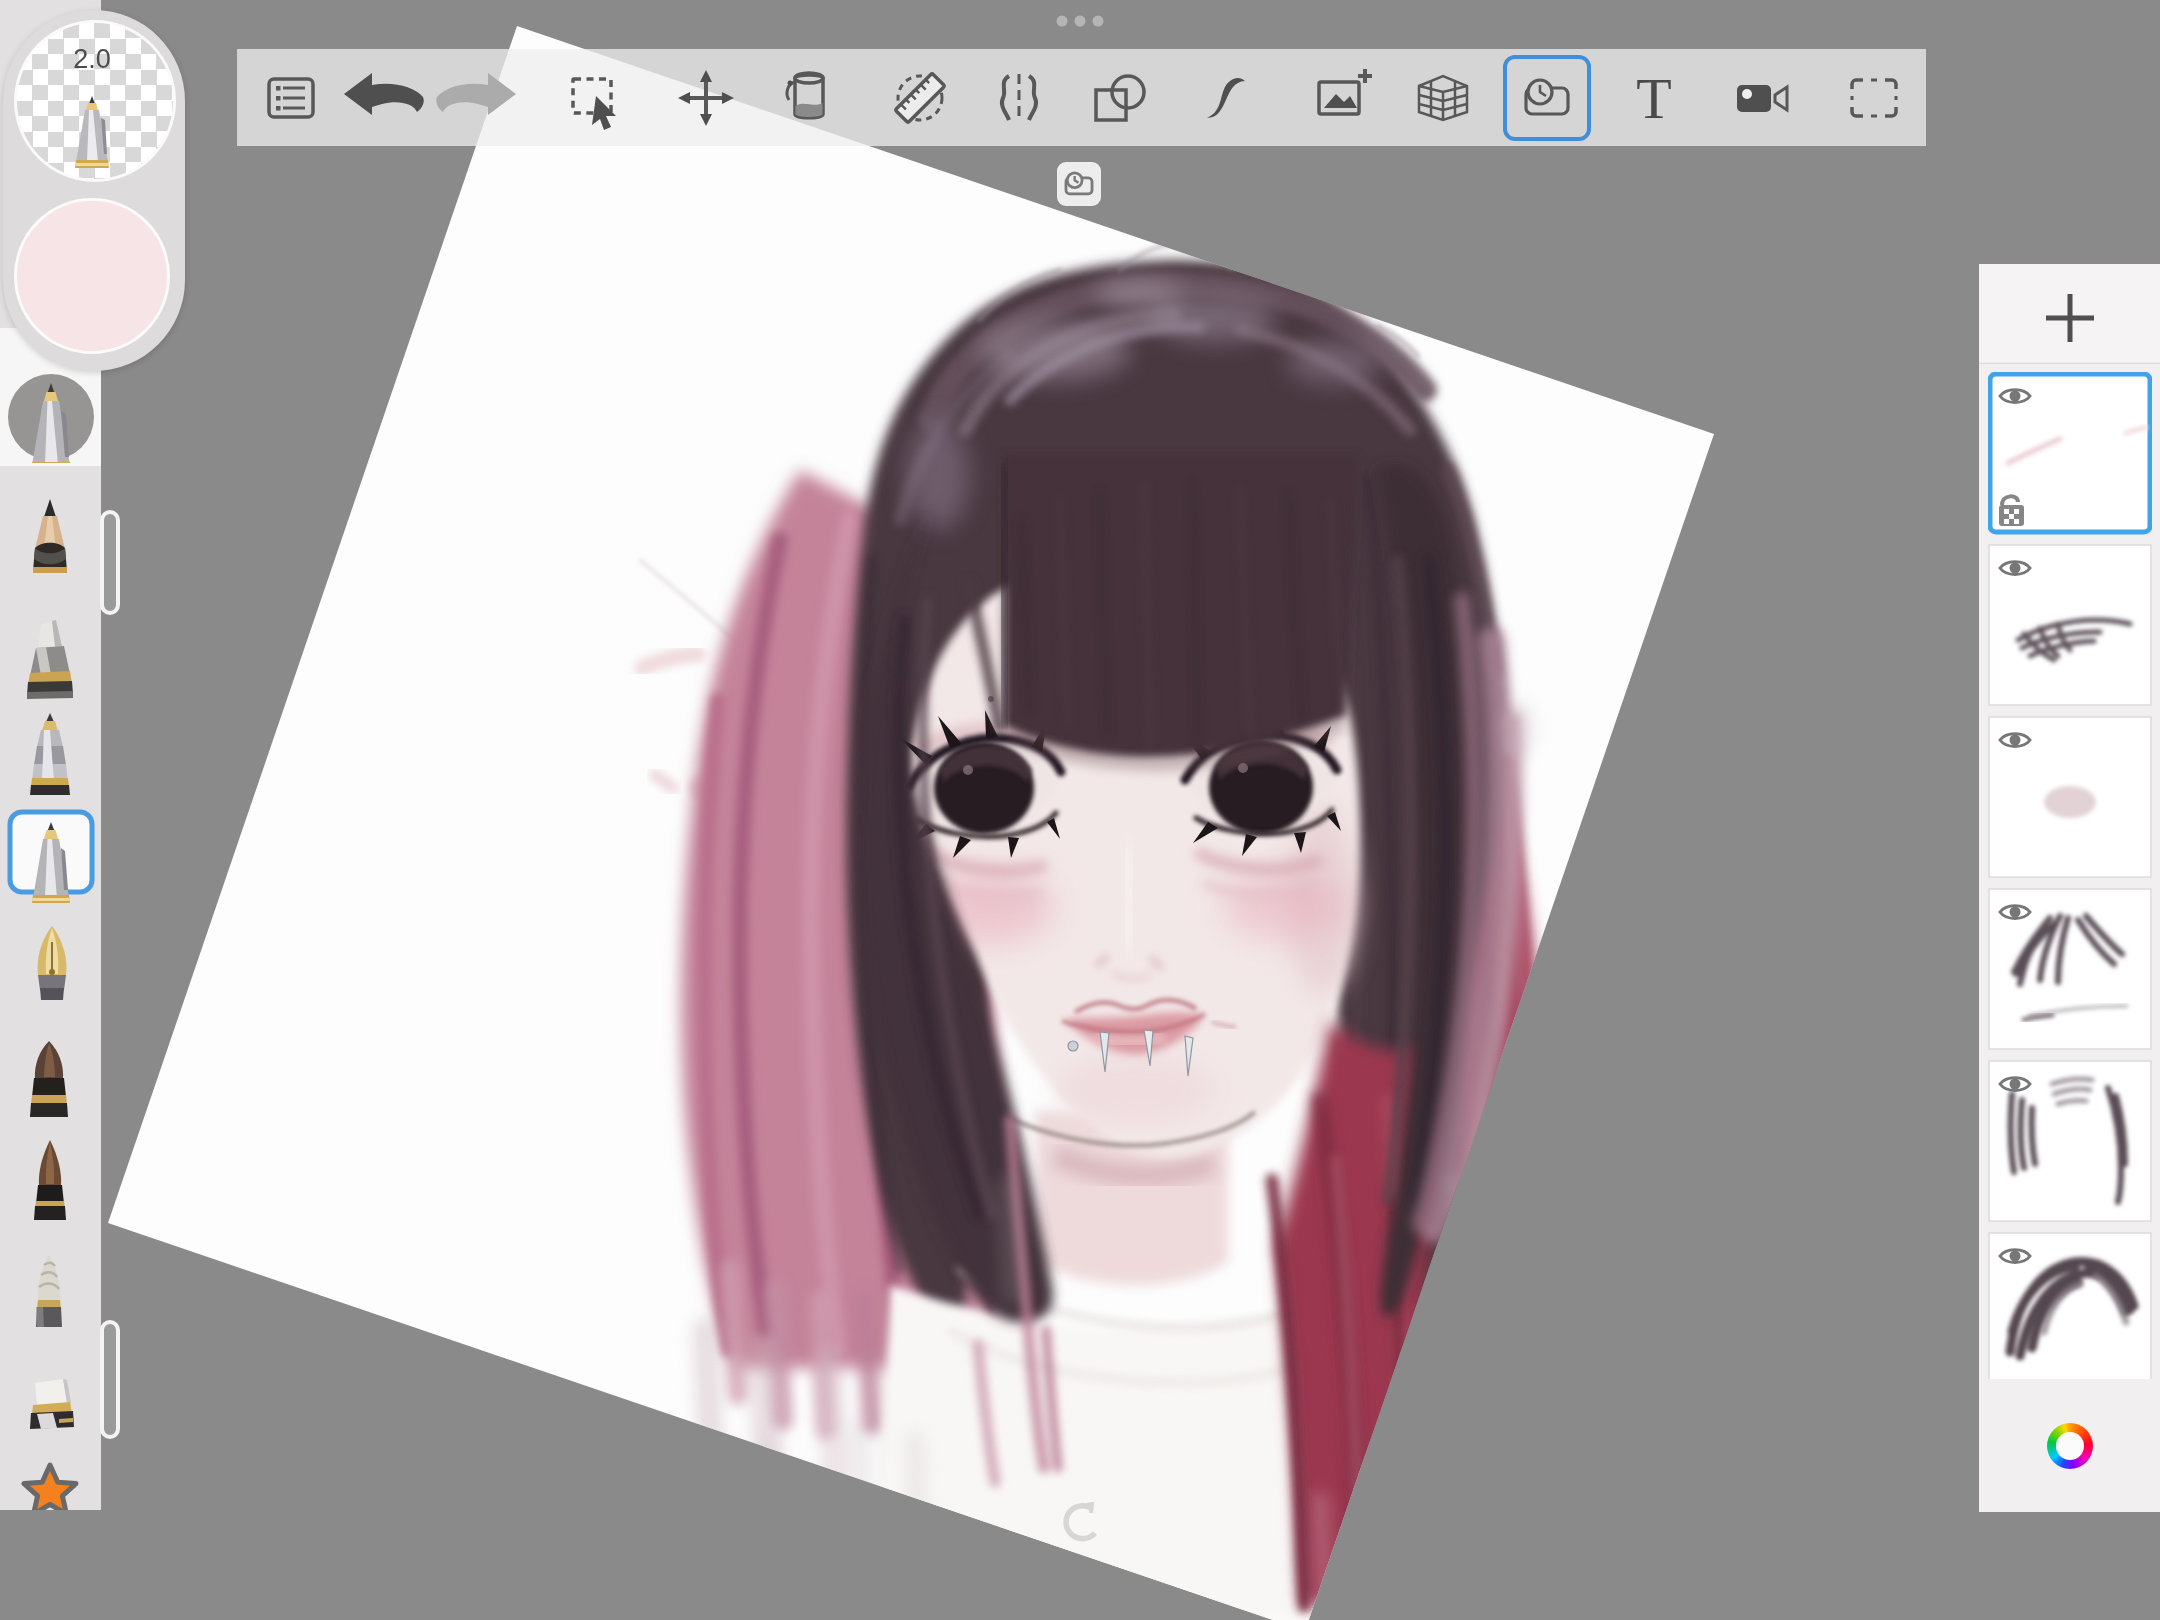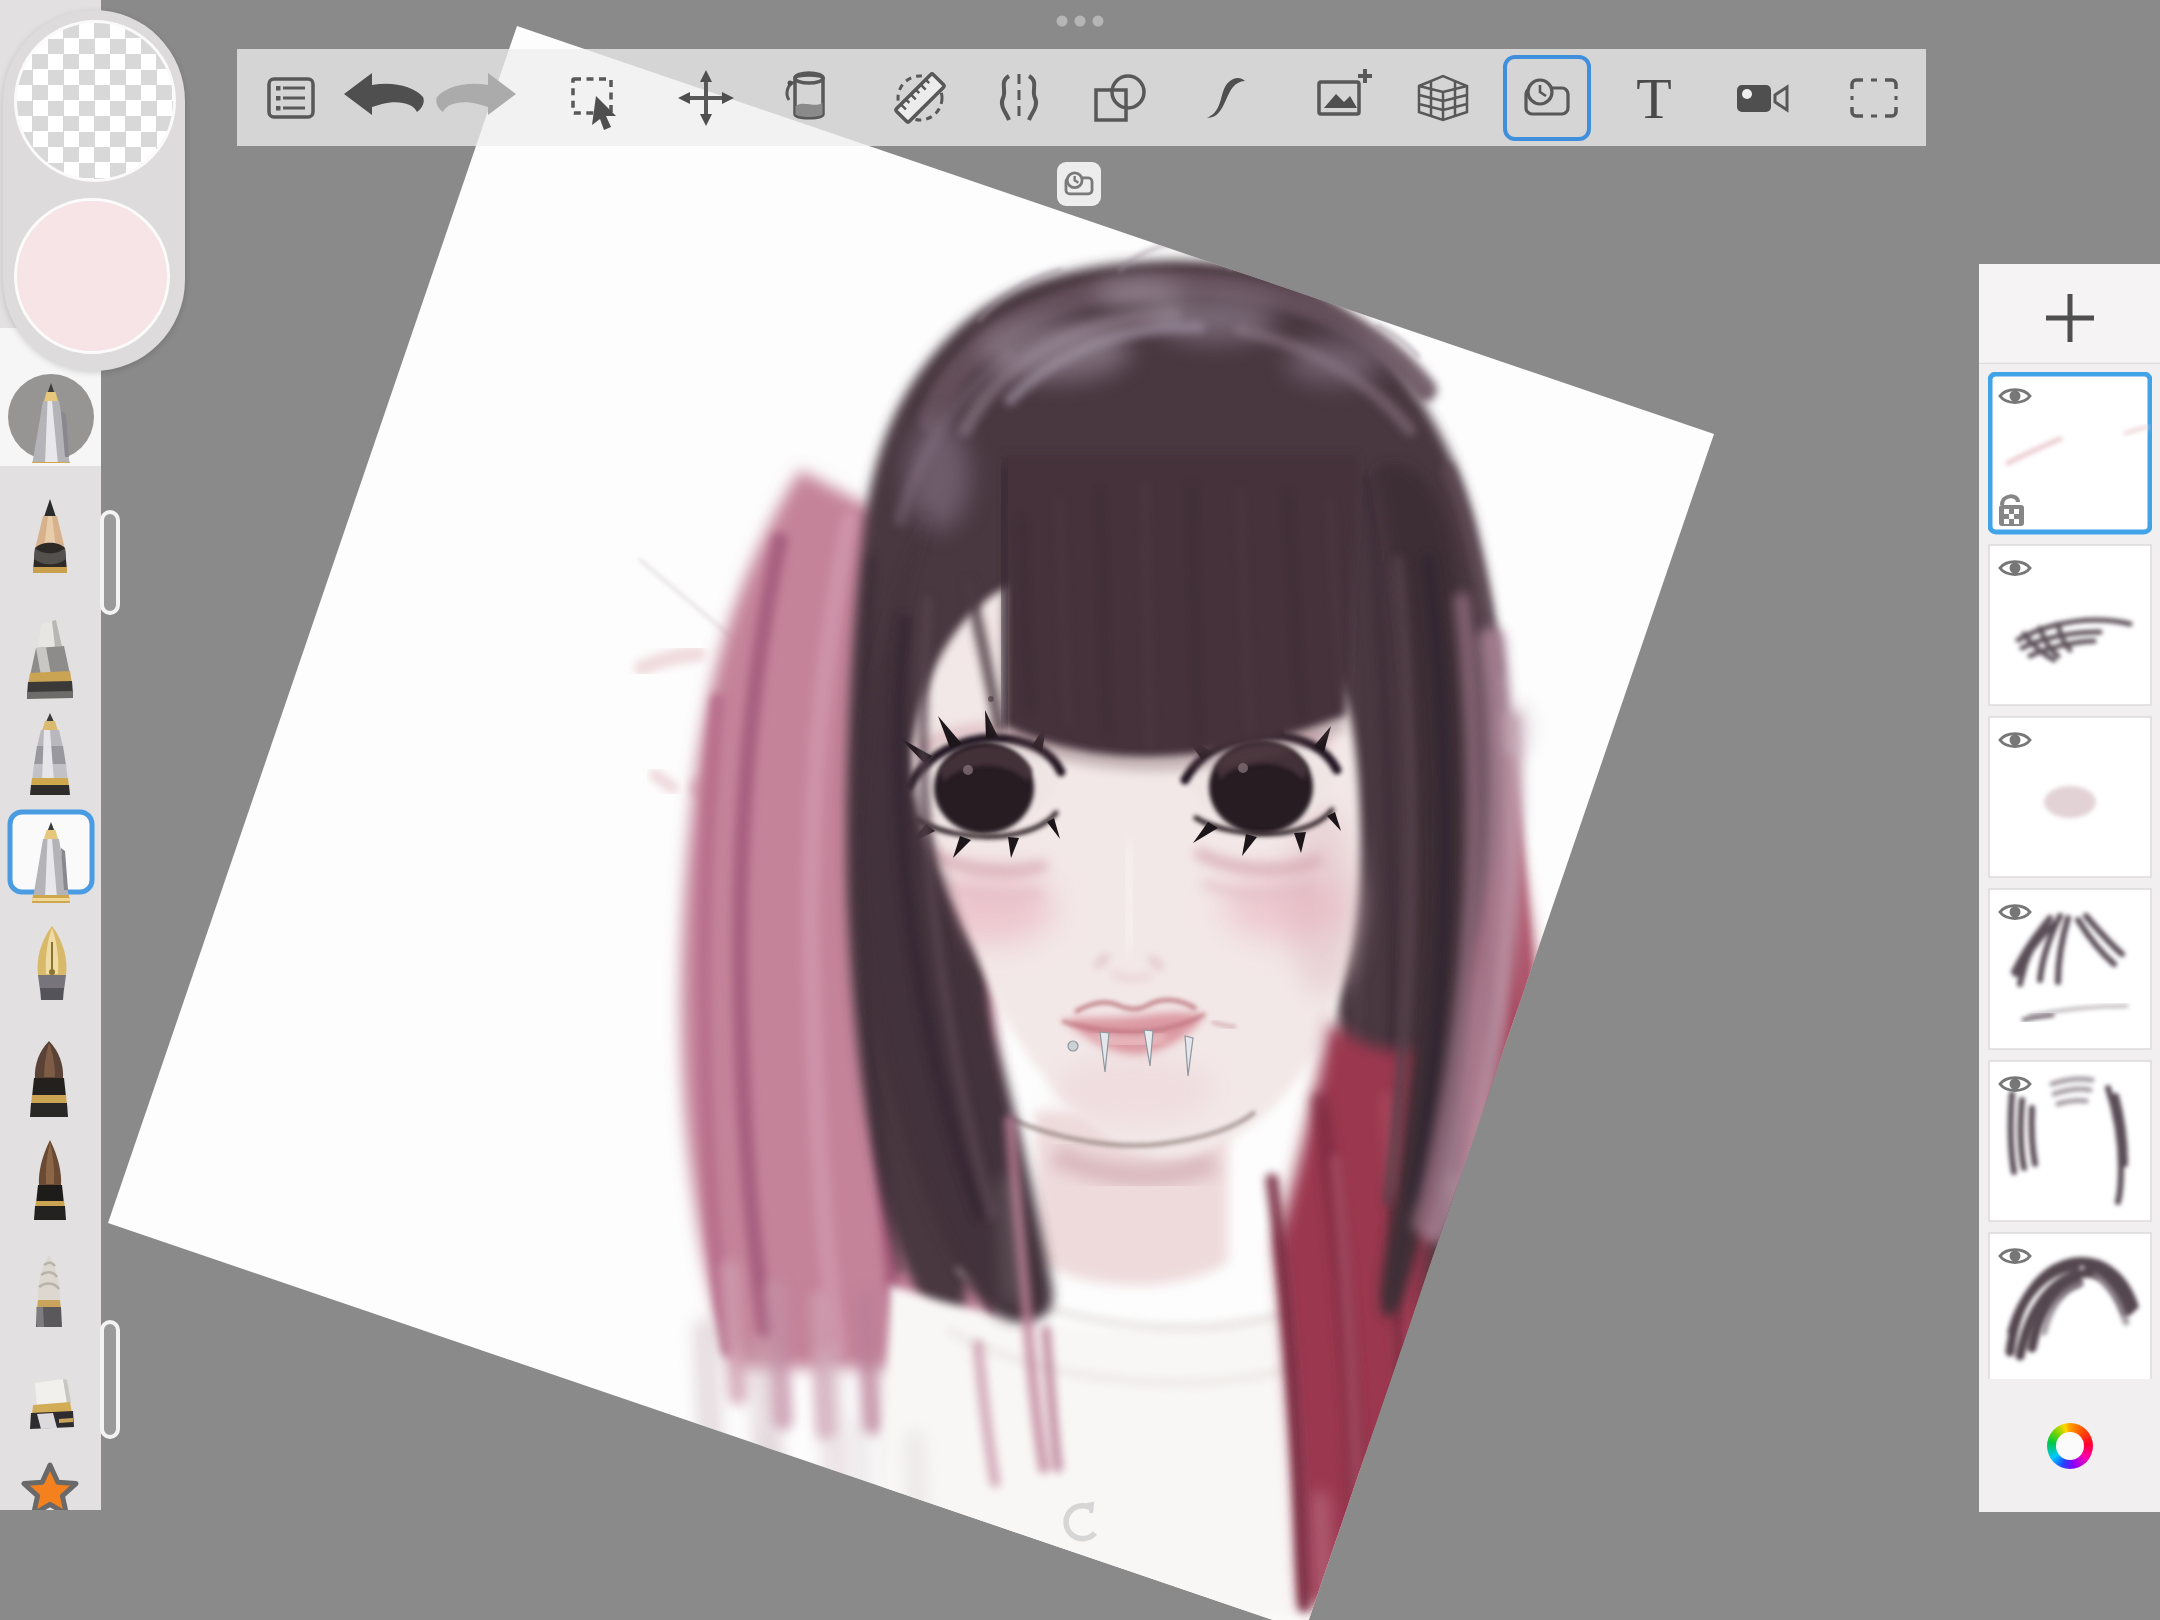--- a/index.html
+++ b/index.html
@@ -410,20 +410,34 @@
 <div class="abs" style="left:0;top:0;width:101px;height:1510px;background:#e2e0e0;"></div>
 
 <div class="abs" style="left:100px;top:510px;width:12px;height:97px;border:4px solid #f4f3f3;border-radius:10px;background:rgba(255,255,255,0.14);"></div>
 <div class="abs" style="left:100px;top:1320px;width:12px;height:111px;border:4px solid #f4f3f3;border-radius:10px;background:rgba(255,255,255,0.14);"></div>
 
 <div class="abs" style="left:0;top:328px;width:101px;height:138px;background:#f7f6f6;"></div>
 
 <div class="abs" style="left:3px;top:10px;width:182px;height:361px;background:#dddbdb;border-radius:91px;box-shadow:0 2px 6px rgba(0,0,0,0.15);"></div>
 
 <div class="abs" style="left:14px;top:20px;width:156px;height:156px;border-radius:50%;border:3px solid #fbfafa;background:repeating-conic-gradient(#d8d8d8 0% 25%, #ffffff 0% 50%); background-size:31px 31px;overflow:hidden;"></div>
+<div class="abs" style="left:14px;top:20px;width:156px;height:156px;border-radius:50%;overflow:hidden;">
+  <svg width="156" height="156" viewBox="0 0 156 156">
+    <text x="78" y="48" text-anchor="middle" font-family="Liberation Sans,sans-serif" font-size="27" fill="#4c4c4c">2.0</text>
+    <g transform="translate(78,128)">
+      <path d="M 0,-52 L 3,-44 L -3,-44 Z" fill="#3a3a3a"></path>
+      <path d="M -4,-45 L 4,-45 L 6,-38 L -6,-38 Z" fill="#e7c77c"></path>
+      <path d="M -7,-38 L 7,-38 L 16,14 L -16,14 Z" fill="#b9b9bd"></path>
+      <path d="M -3,-38 L 1,-38 L 6,14 L -5,14 Z" fill="#ececf0"></path>
+      <path d="M 9,-30 L 13,-28 L 15,6 L 12,6 Z" fill="#8d8d93"></path>
+      <path d="M -16,12 L 16,12 L 17,20 L -17,20 Z" fill="#cfa84e"></path>
+      <path d="M -16.6,15 L 16.6,15 L 17,18 L -17,18 Z" fill="#efd89a"></path>
+    </g>
+  </svg>
+</div>
 
 <div class="abs" style="left:14px;top:198px;width:156px;height:156px;border-radius:50%;border:3px solid #fcfbfb;background:#f6e4e6;box-sizing:border-box;"></div>
 
 <svg class="abs" style="left:6px;top:373px" width="90" height="90" viewBox="0 0 90 90">
   <circle cx="45" cy="44" r="43" fill="#979593"></circle>
   <g transform="translate(45,76)">
     <path d="M 0,-66 L 3.5,-56 L -3.5,-56 Z" fill="#3a3a3a"></path>
     <path d="M -4.5,-57 L 4.5,-57 L 7,-48 L -7,-48 Z" fill="#e7c77c"></path>
     <path d="M -8,-48 L 8,-48 L 19,16 L -19,16 Z" fill="#b4b4b8"></path>
     <path d="M -3.5,-48 L 1,-48 L 7,16 L -6,16 Z" fill="#e8e8ec"></path>

